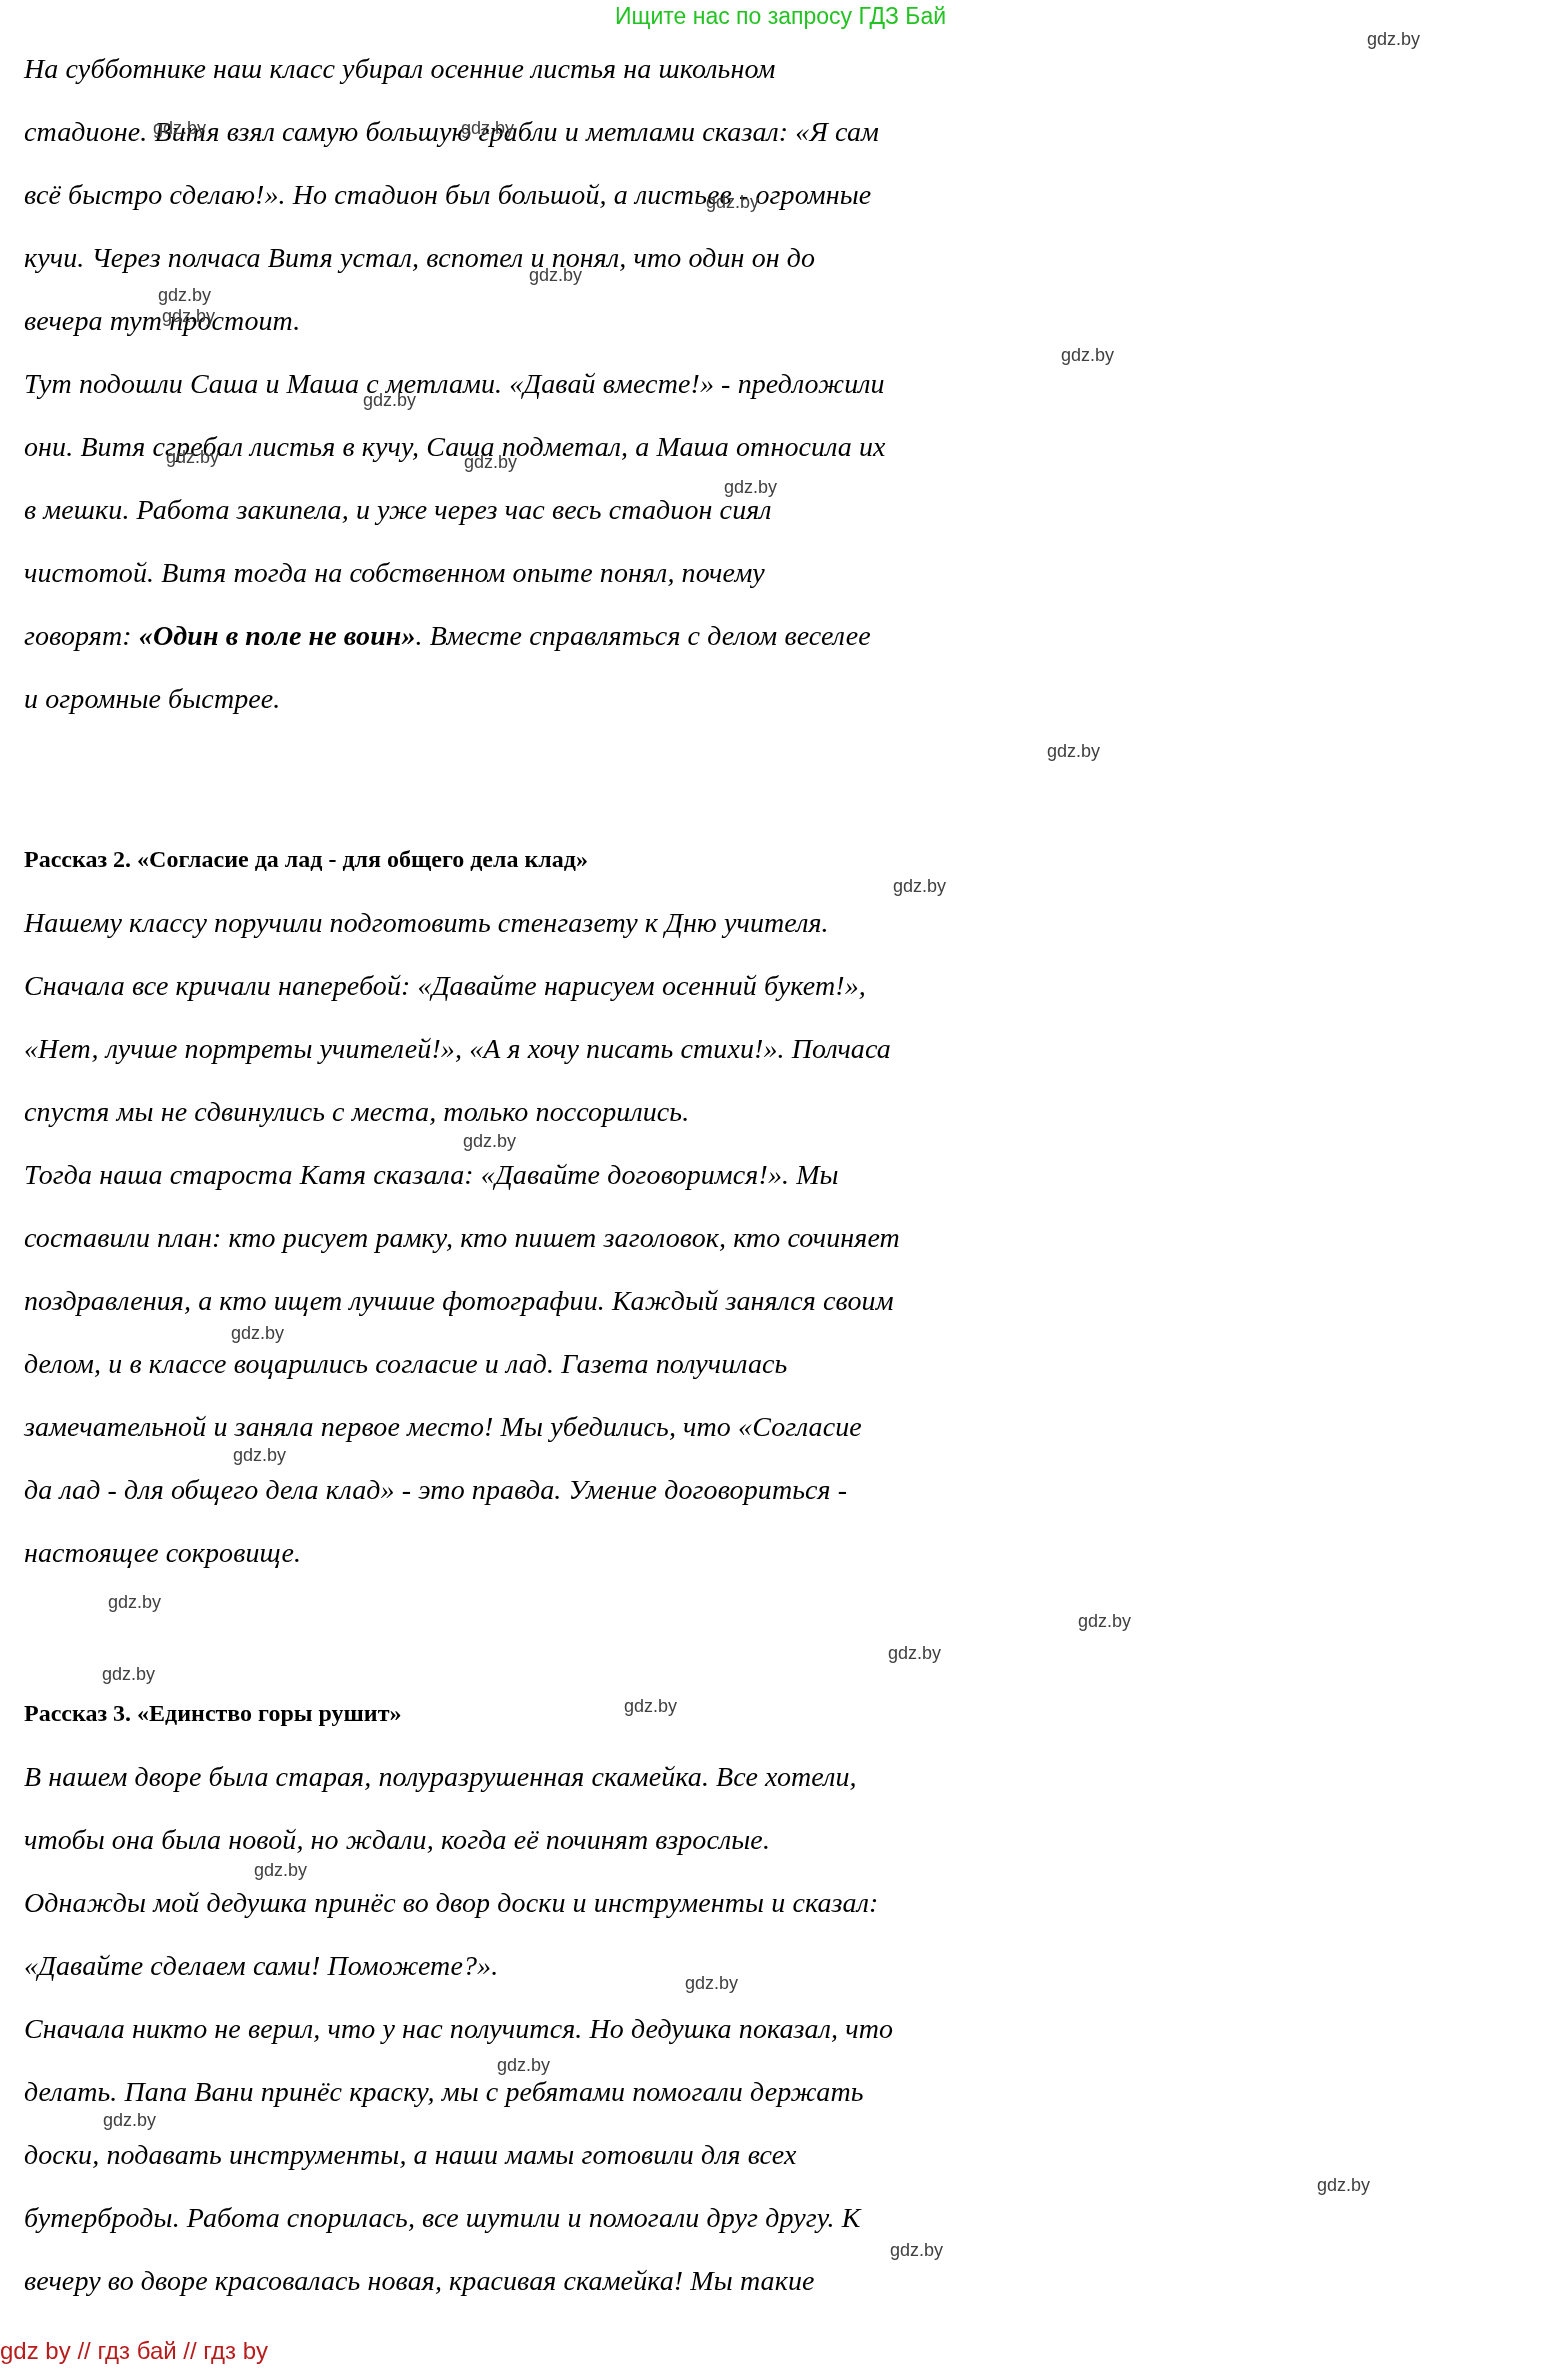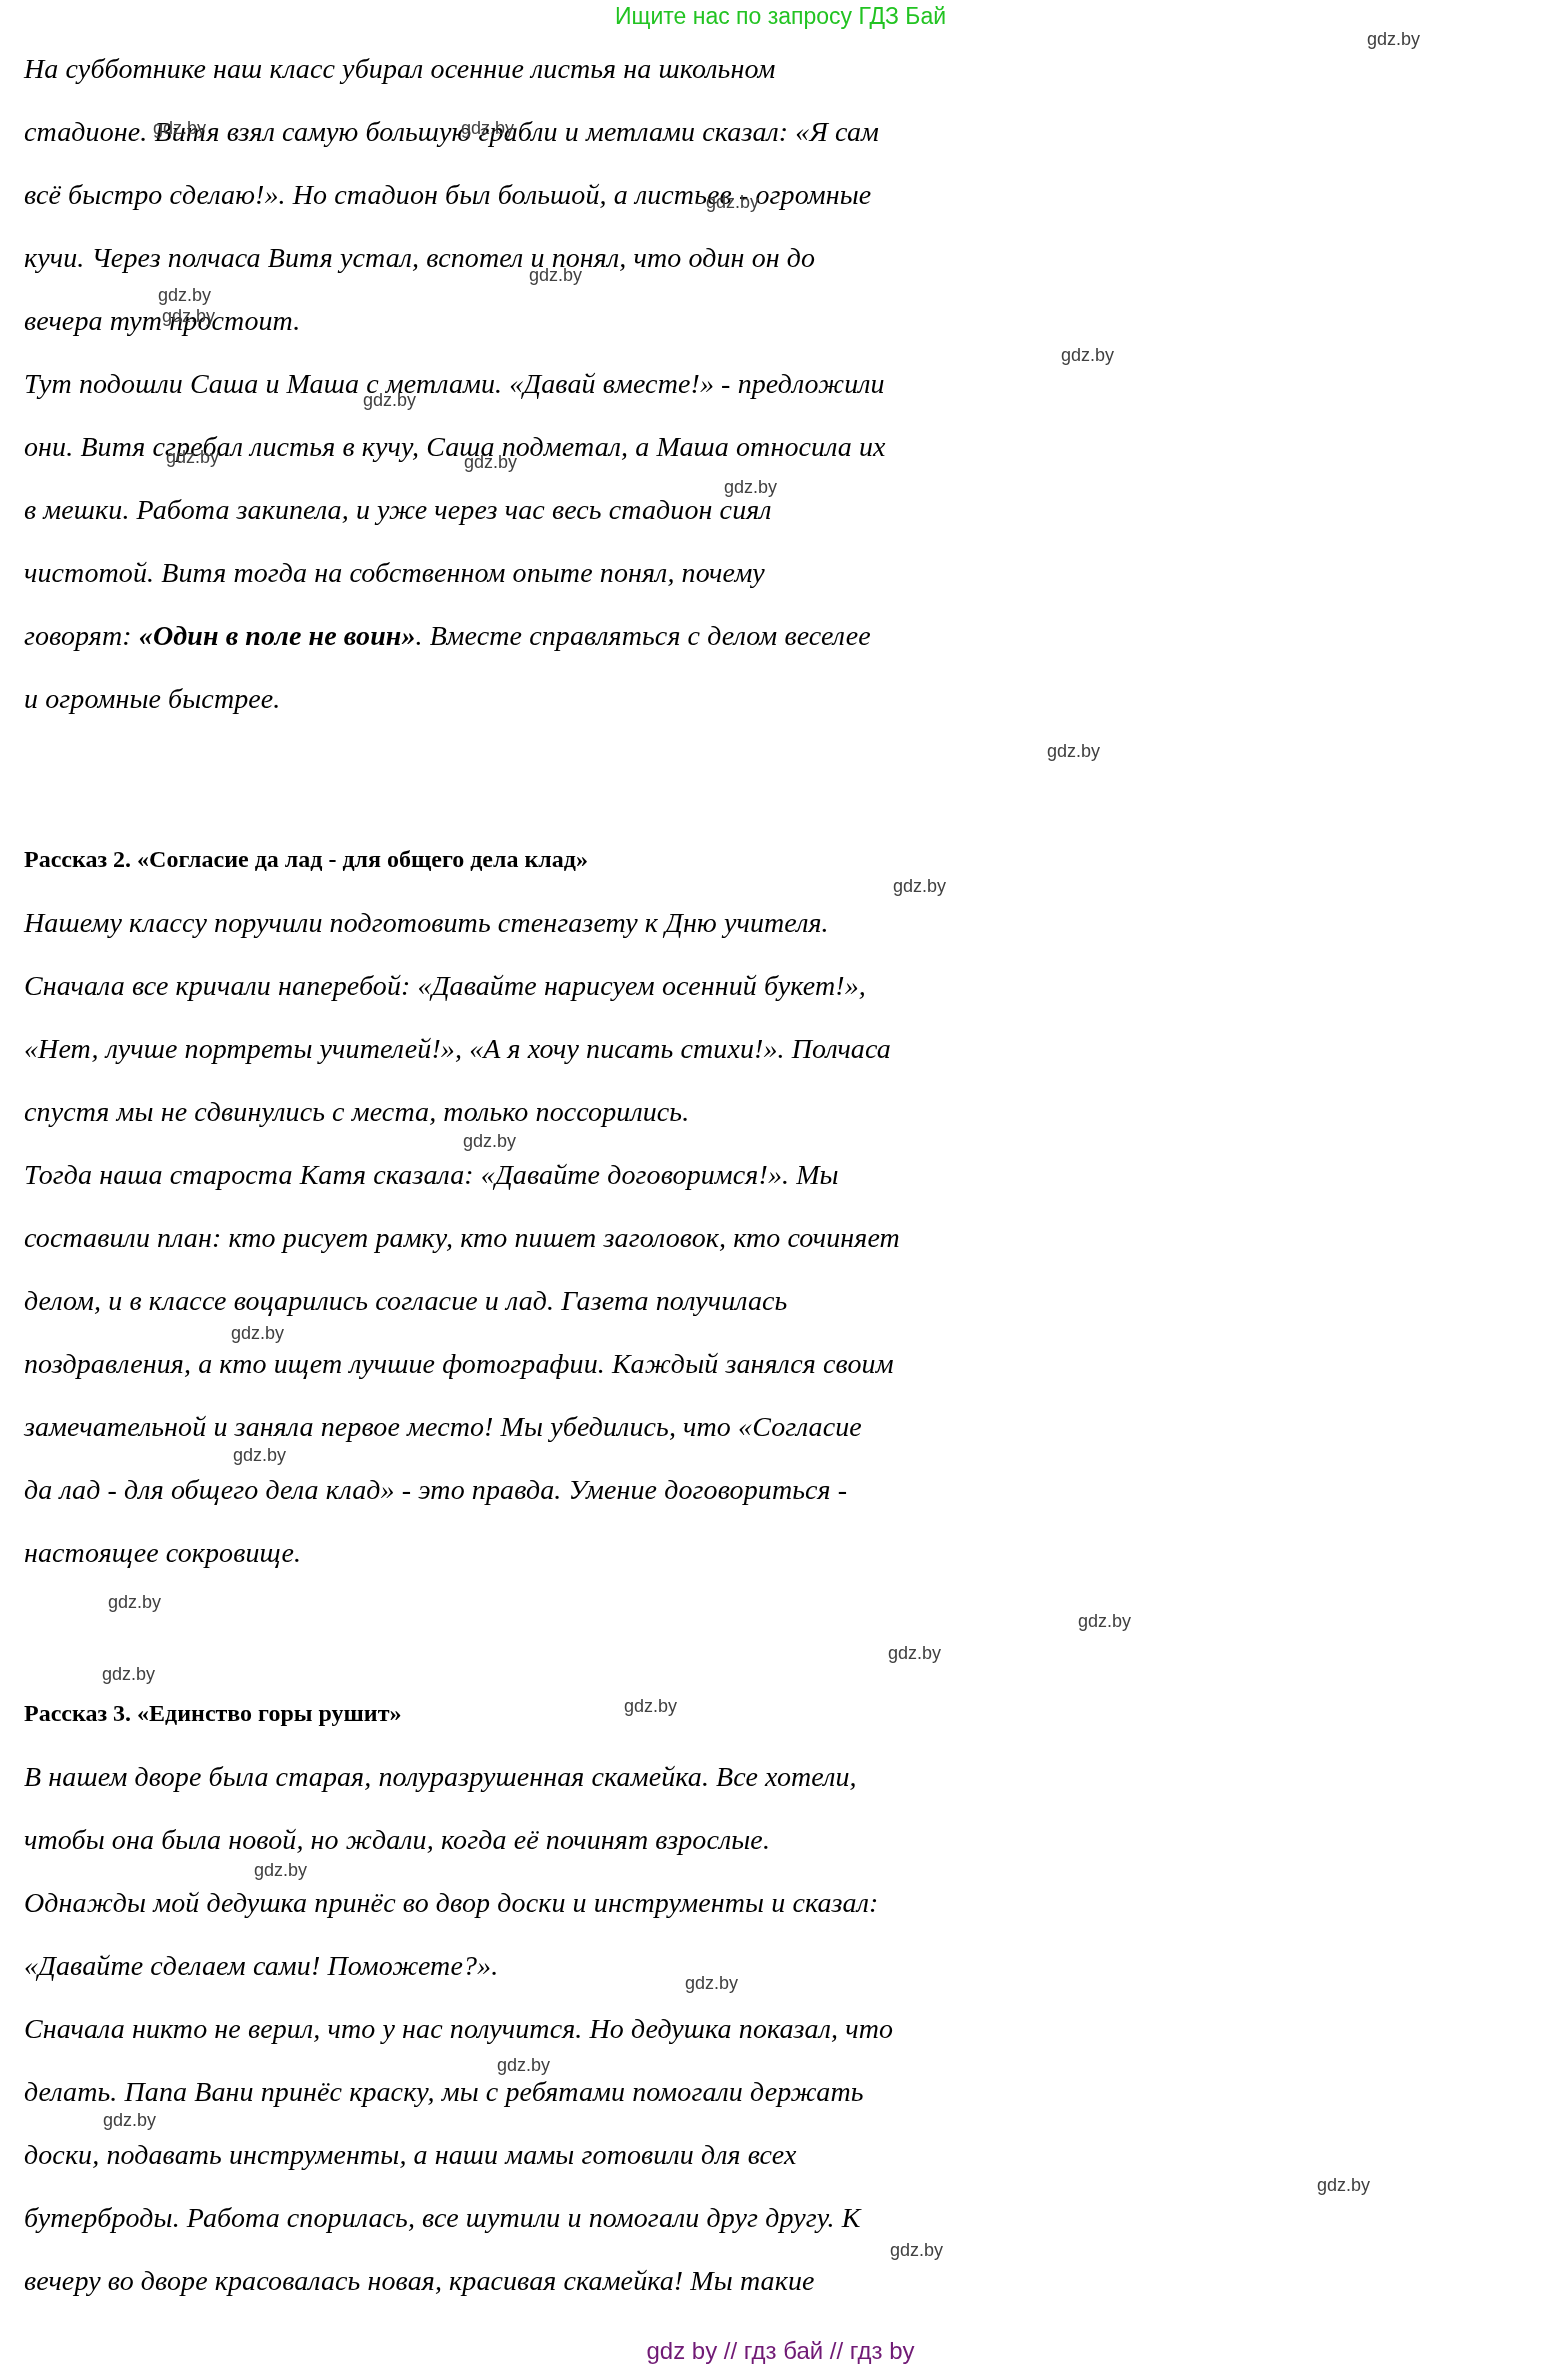--- a/index.html
+++ b/index.html
@@ -76,24 +76,23 @@
     pointer-events: none;
     line-height: 1;
   }
 
   
   .footer {
     position: absolute;
     left: 0;
     bottom: 12px;
     width: 100%;
-    text-align: center;
     font-family: "Liberation Sans", "DejaVu Sans", sans-serif;
     font-size: 24px;
-    color: #701a75;
+    color: #b91c1c;
     white-space: nowrap;
   }
 </style>
 </head>
 <body>
 
 <div id="page">
 
   <div class="promo-bar">Ищите нас по запросу ГДЗ Бай</div>
 
@@ -123,22 +122,22 @@
     <div class="para">
       <div class="line">Нашему классу поручили подготовить стенгазету к Дню учителя.</div>
       <div class="line">Сначала все кричали наперебой: «Давайте нарисуем осенний букет!»,</div>
       <div class="line">«Нет, лучше портреты учителей!», «А я хочу писать стихи!». Полчаса</div>
       <div class="line">спустя мы не сдвинулись с места, только поссорились.</div>
     </div>
 
     <div class="para">
       <div class="line">Тогда наша староста Катя сказала: «Давайте договоримся!». Мы</div>
       <div class="line">составили план: кто рисует рамку, кто пишет заголовок, кто сочиняет</div>
+      <div class="line">поздравления, а кто ищет лучшие фотографии. Каждый занялся своим</div>
       <div class="line">делом, и в классе воцарились согласие и лад. Газета получилась</div>
-      <div class="line">поздравления, а кто ищет лучшие фотографии. Каждый занялся своим</div>
       <div class="line">замечательной и заняла первое место! Мы убедились, что «Согласие</div>
       <div class="line">да лад - для общего дела клад» - это правда. Умение договориться -</div>
       <div class="line">настоящее сокровище.</div>
     </div>
 
     <div class="gap-lg"></div>
 
     <div class="heading">Рассказ 3. «Единство горы рушит»</div>
 
     <div class="para">

